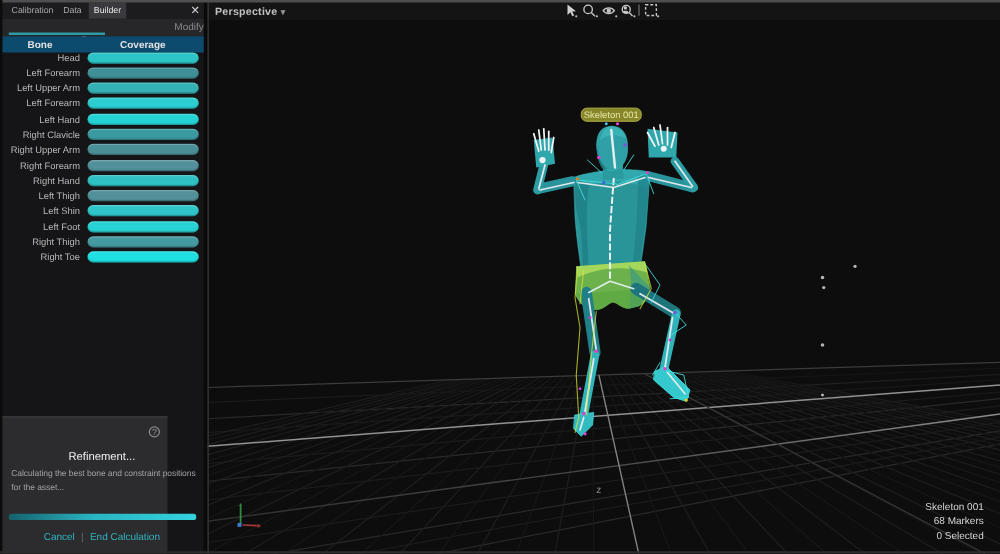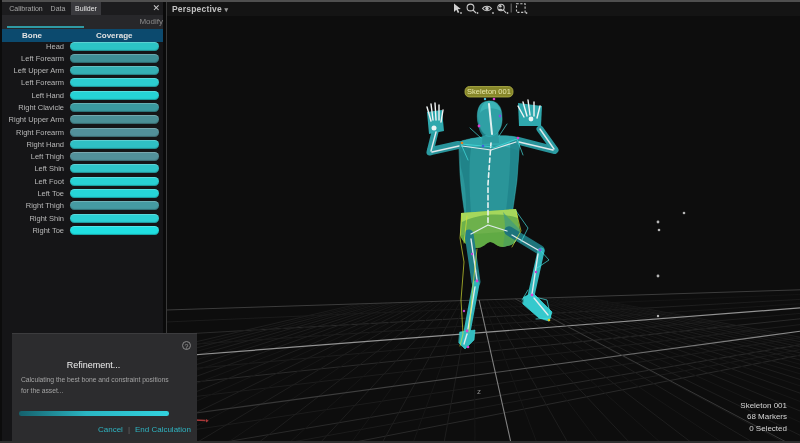--- a/index.html
+++ b/index.html
@@ -23,21 +23,21 @@
  #cm .c{position:absolute;left:0;top:10px;width:88px;text-align:right;font-size:8px;color:#ececec;line-height:13px;}
  #cm .m{position:absolute;left:88px;top:0;width:75px;text-align:right;font-size:8px;color:#8a8a8a;line-height:13px;}
  #cm .ul{position:absolute;left:7px;top:11.5px;width:77px;height:2px;background:#2f9aa4;}
  #hdr{position:absolute;left:0;top:29px;width:163px;height:13px;background:#0c4a6e;}
  #hdr .b{position:absolute;left:22px;top:0;font-size:8px;font-weight:bold;color:#e2e2e2;line-height:13px;}
  #hdr .c{position:absolute;left:96px;top:0;font-size:8px;font-weight:bold;color:#e2e2e2;line-height:13px;}
  #list{position:absolute;left:0;top:40px;width:163px;}
  .row{position:relative;height:12.3px;}
  .rl{position:absolute;right:99px;top:0.5px;font-size:7.5px;color:#b8b8b8;line-height:12px;white-space:nowrap;}
  .bar{position:absolute;left:70px;top:1.5px;width:89px;height:9px;border-radius:4.5px;box-shadow:inset 0 1px 0 rgba(255,255,255,0.22), inset 0 -1px 1px rgba(0,0,0,0.28);}
- #bottom{position:absolute;left:0;top:333px;width:185px;height:110px;background:#2c2c2e;border-top:1px solid #3c3c3e;margin-left:12px;}
+ #bottom{position:absolute;left:0;top:333px;width:134px;height:110px;background:#2c2c2e;border-top:1px solid #3c3c3e;}
  #bottom .q{position:absolute;right:6px;top:7px;width:9px;height:9px;border:1px solid #8a8a8a;border-radius:50%;color:#9a9a9a;font-size:7px;text-align:center;line-height:9px;}
  #bottom .t1{position:absolute;left:0;top:26px;width:163px;text-align:center;font-size:9px;color:#f0f0f0;}
  #bottom .t2{position:absolute;left:9px;top:41px;width:150px;font-size:6.8px;color:#a2a2a2;line-height:10.5px;letter-spacing:-0.05px;}
  #bottom .t3{position:absolute;left:0;top:62px;width:163px;text-align:center;font-size:8px;color:#9a9a9a;}
  #bottom .pb{position:absolute;left:7px;top:77px;width:150px;height:4.5px;border-radius:2.3px;background:linear-gradient(90deg,#15616c,#2ab5c2 45%,#32d2de);}
  #bottom .links{position:absolute;right:6px;top:91px;font-size:8px;color:#2fb3c0;}
  #bottom .links .sep{color:#6a6a6a;margin:0 5px;}
 </style></head>
 <body>
 <div id="root">
@@ -342,30 +342,22 @@
         </div>
 <div class="row">
           <div class="rl">Left Shin</div>
           <div class="bar" style="background:#2fc5c9"></div>
         </div>
 <div class="row">
           <div class="rl">Left Foot</div>
           <div class="bar" style="background:#28d2d4"></div>
         </div>
 <div class="row">
-          <div class="rl">Left Toe</div>
-          <div class="bar" style="background:#26d6d8"></div>
-        </div>
-<div class="row">
           <div class="rl">Right Thigh</div>
           <div class="bar" style="background:#459aa2"></div>
-        </div>
-<div class="row">
-          <div class="rl">Right Shin</div>
-          <div class="bar" style="background:#2bd0d3"></div>
         </div>
 <div class="row">
           <div class="rl">Right Toe</div>
           <div class="bar" style="background:#1fdfe1"></div>
         </div>
   </div>
   <div id="bottom">
    <div class="q">?</div>
    <div class="t1">Refinement...</div>
    <div class="t2">Calculating the best bone and constraint positions for the asset...</div>

